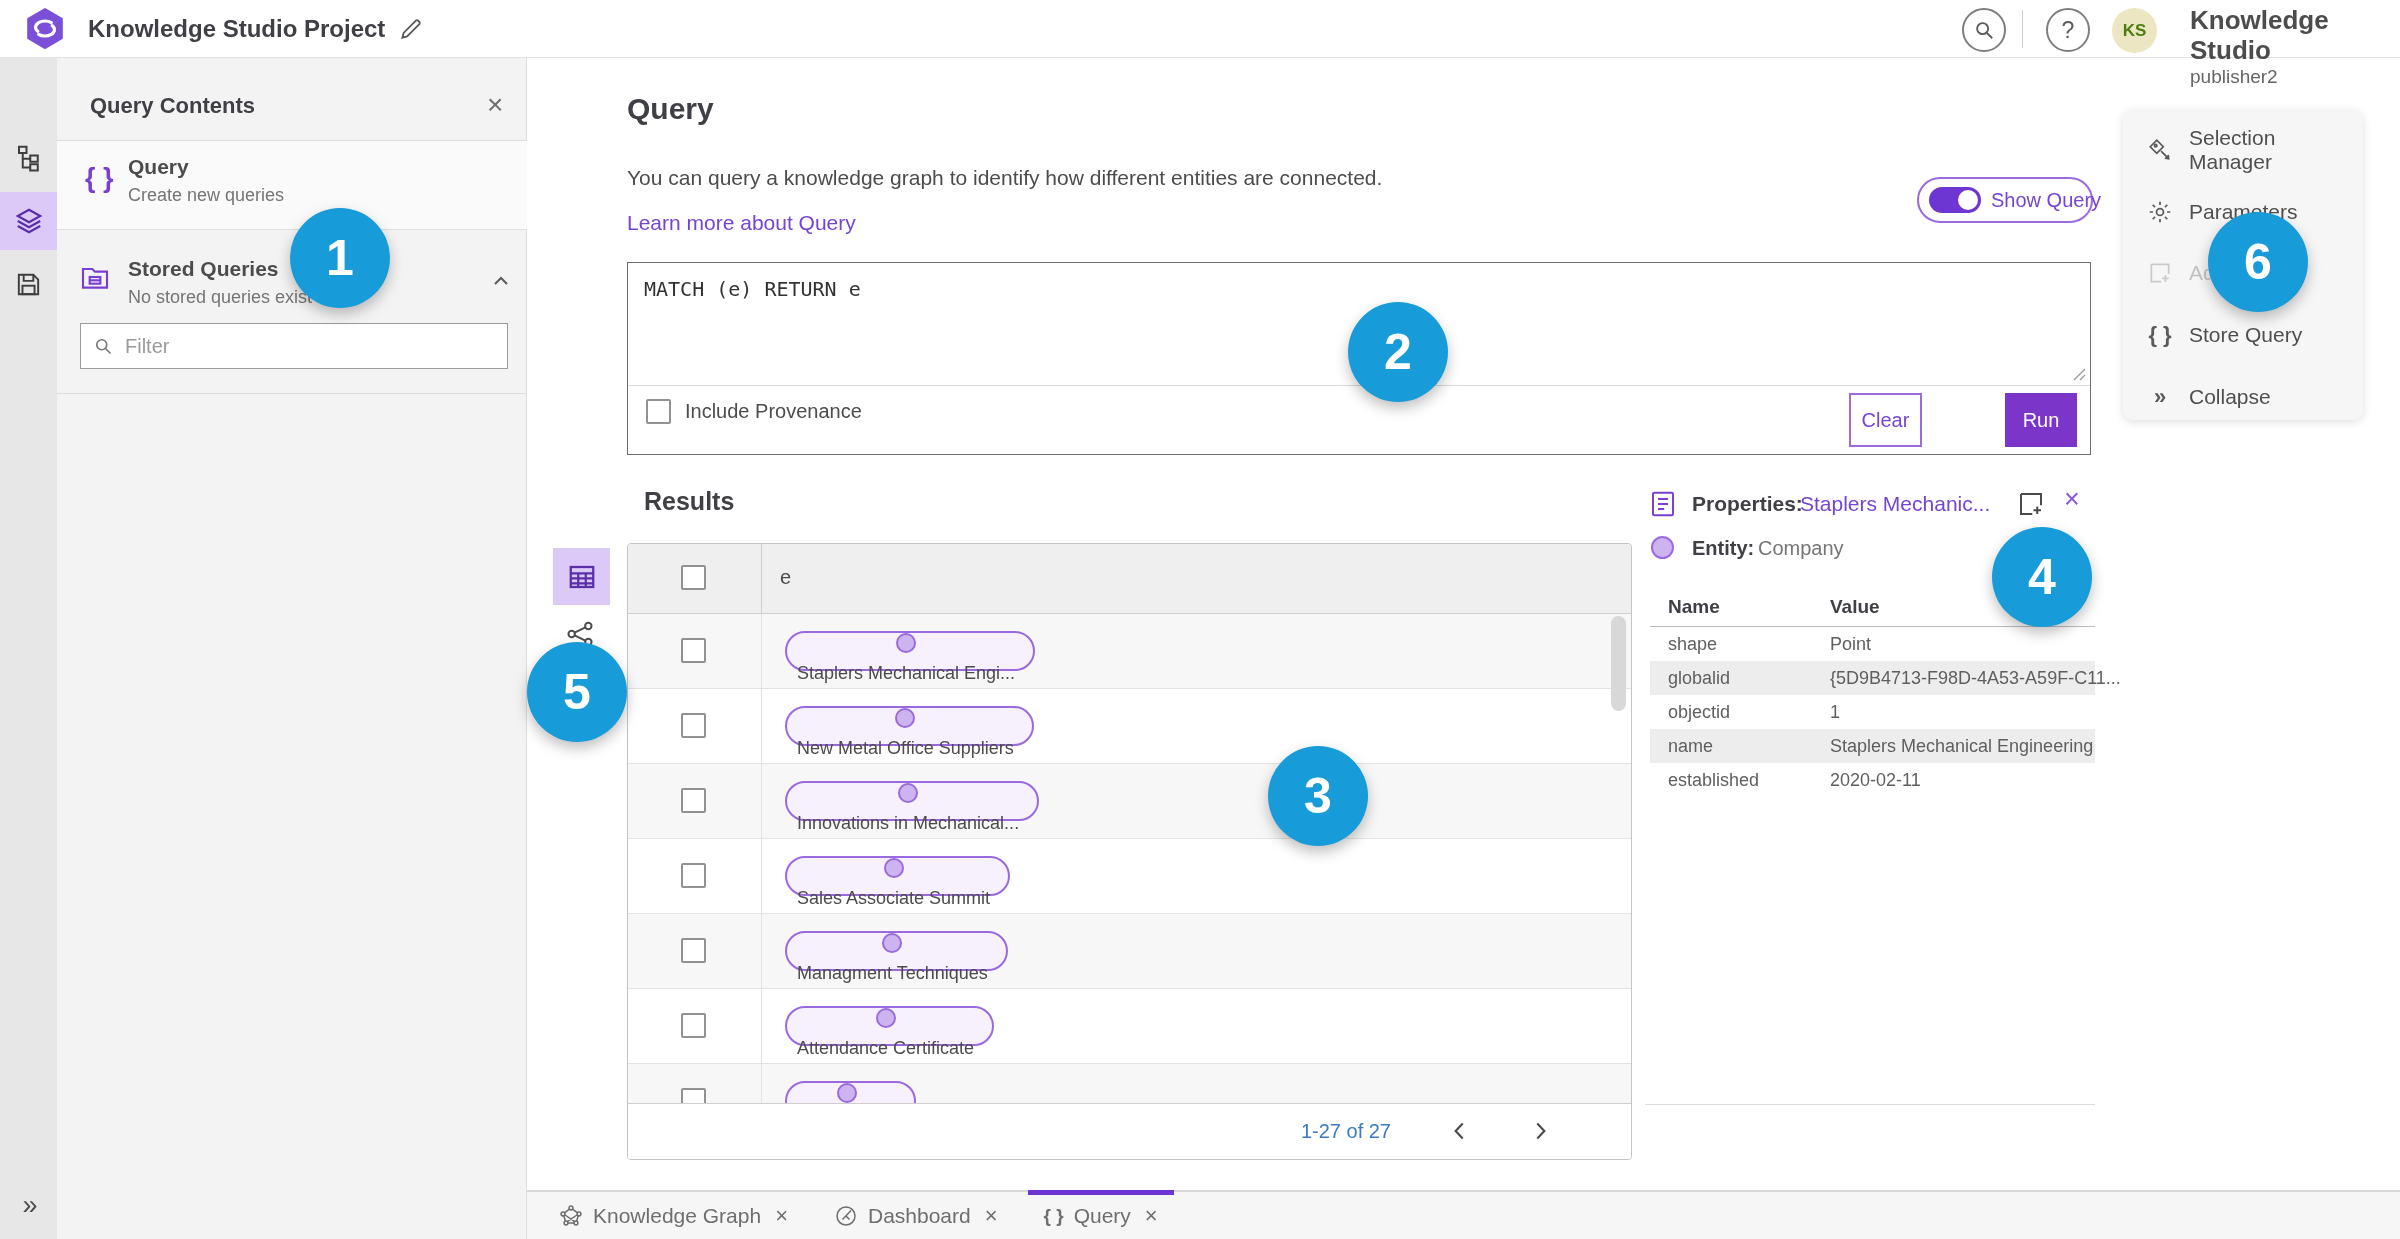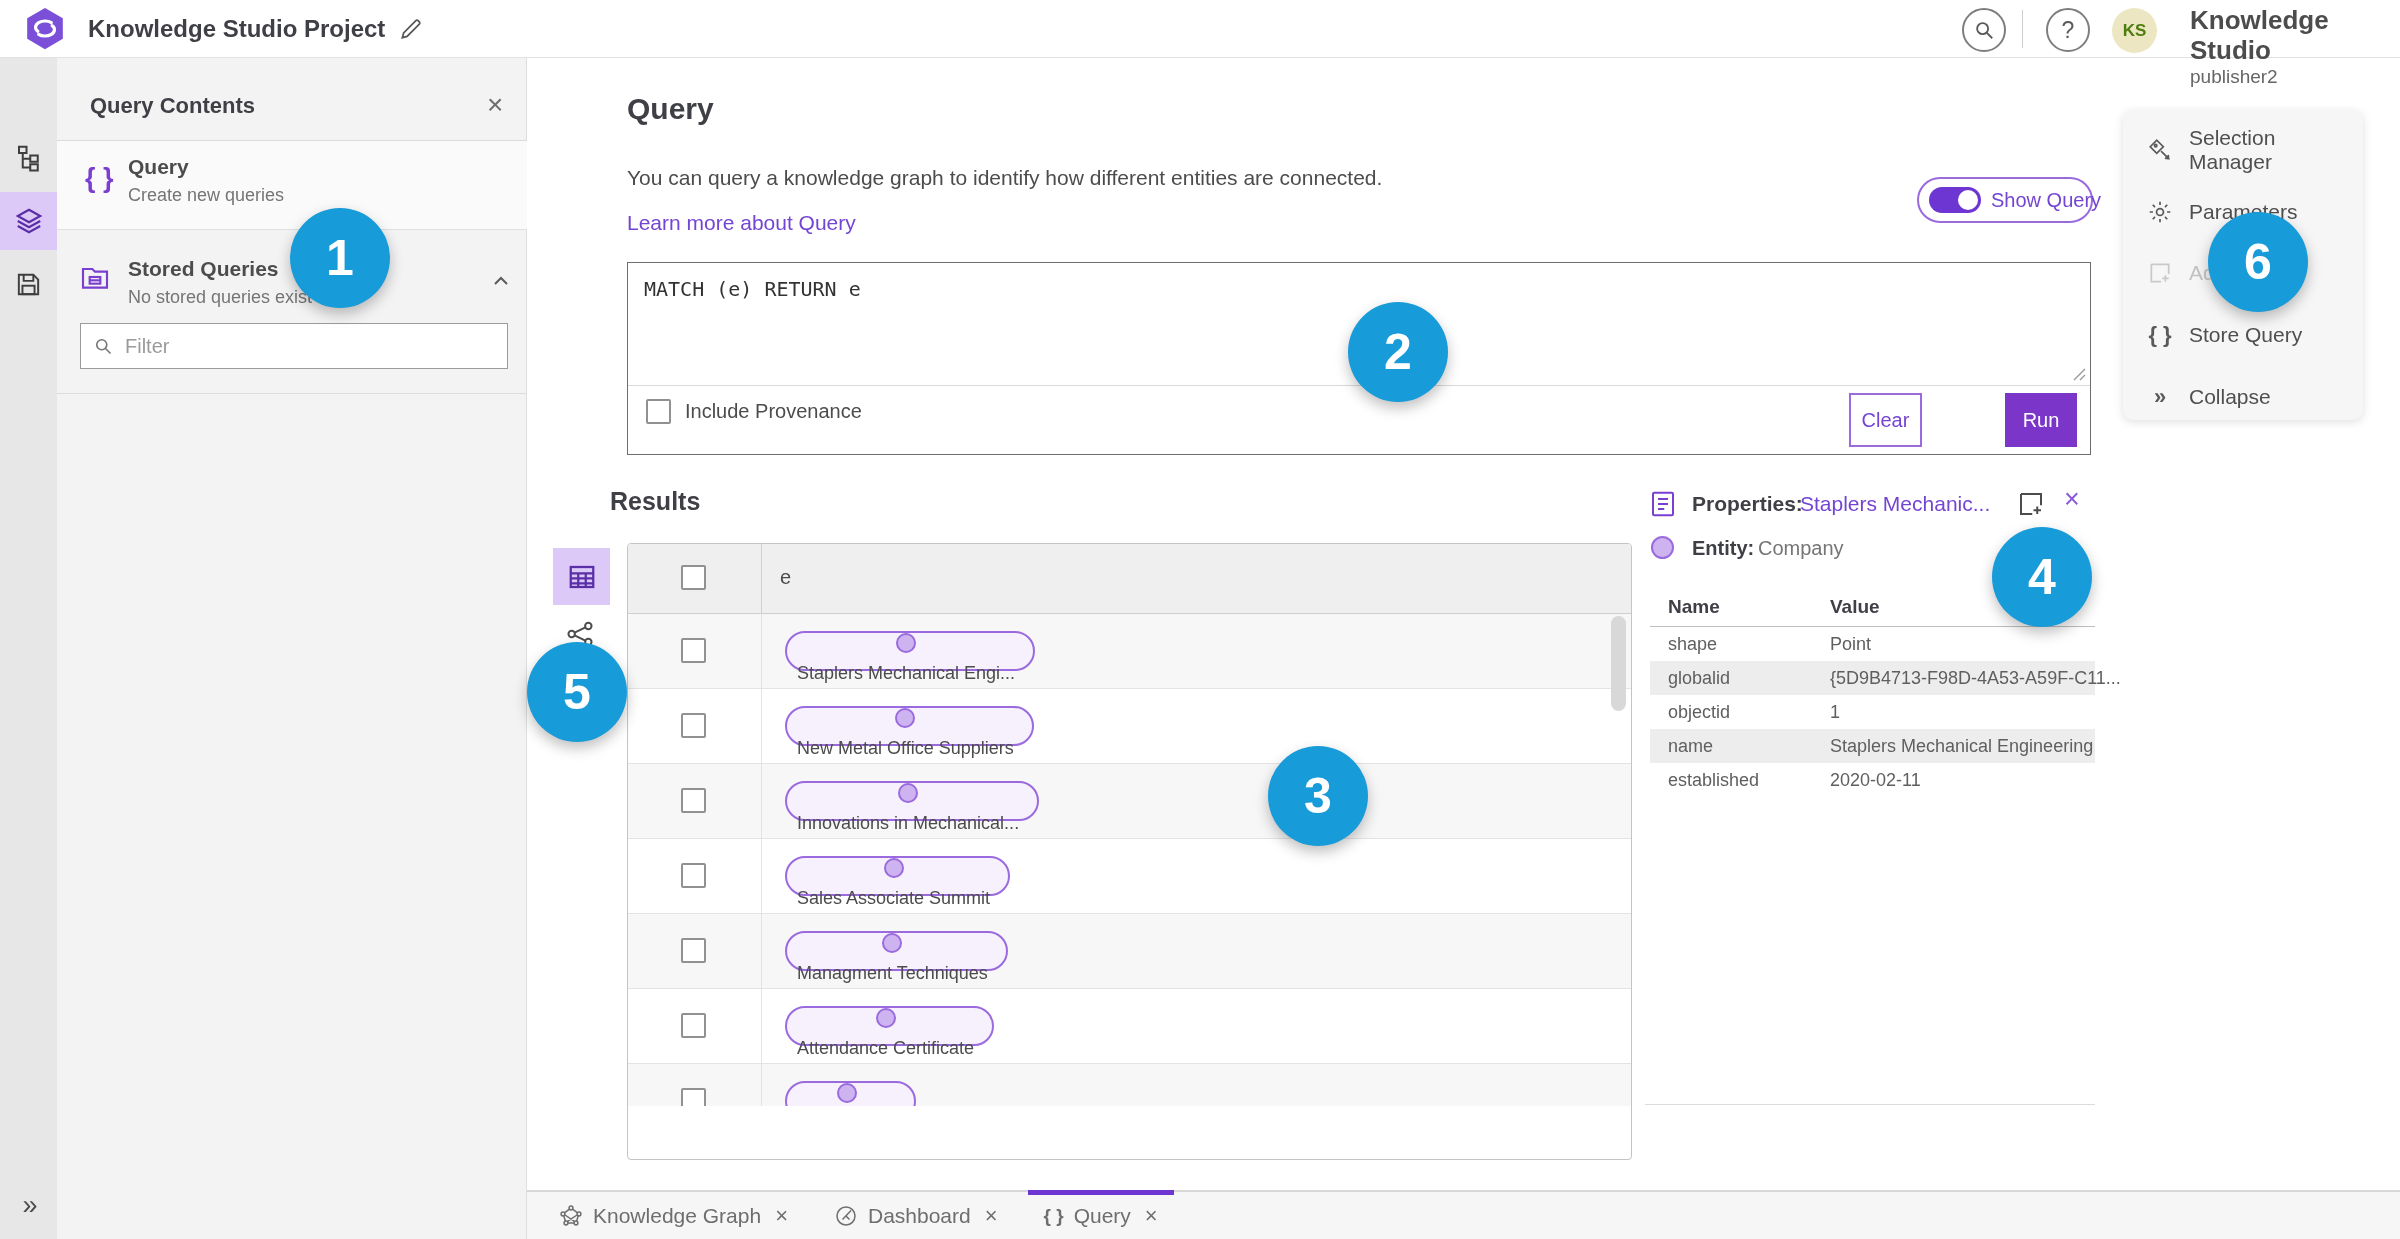--- a/index.html
+++ b/index.html
@@ -59,21 +59,21 @@
   #code-area{position:absolute;left:0;top:0;right:0;height:122px;padding:14px 16px;font-family:"DejaVu Sans Mono",monospace;font-size:20px;color:#333;box-sizing:border-box;}
   #resize-handle{position:absolute;right:4px;top:104px;color:#9a9a9a;}
   #editor-div{position:absolute;left:0;top:122px;width:100%;height:1px;background:#d9d9d9;}
   #prov-row{position:absolute;left:18px;top:136px;display:flex;align-items:center;gap:14px;}
   .checkbox{width:25px;height:25px;border:2px solid #919191;border-radius:2px;background:#fff;box-sizing:border-box;}
   #prov-label{font-size:20px;color:#4c4c4c;}
   #clear-btn{position:absolute;right:168px;top:130px;width:73px;height:54px;background:#fff;border:2px solid #9a6ade;color:#7445d2;font-size:20px;display:flex;align-items:center;justify-content:center;box-sizing:border-box;}
   #run-btn{position:absolute;right:13px;top:130px;width:72px;height:54px;background:#7b35c9;border:none;color:#fff;font-size:20px;display:flex;align-items:center;justify-content:center;}
 
   
-  #results-title{position:absolute;left:610px;top:487px;font-size:25px;font-weight:bold;color:#3f3f46;}
+  #results-title{position:absolute;left:644px;top:487px;font-size:25px;font-weight:bold;color:#3f3f46;}
   #view-table-btn{position:absolute;left:553px;top:548px;width:57px;height:57px;background:#dcc9f8;display:flex;align-items:center;justify-content:center;color:#5a2ea6;}
   #view-link-btn{position:absolute;left:557px;top:612px;width:48px;height:44px;display:flex;align-items:center;justify-content:center;color:#4c4c4c;}
 
   #rtable{position:absolute;left:627px;top:543px;width:1005px;height:617px;border:1px solid #c4c4c4;border-radius:4px;background:#fff;box-sizing:border-box;overflow:hidden;}
   #rt-header{position:relative;height:69px;background:#efefef;border-bottom:1px solid #cfcfcf;}
   #rt-header::before{content:'';position:absolute;left:133px;top:0;bottom:0;width:1px;background:#cfcfcf;}
   #rt-header .checkbox{position:absolute;left:53px;top:21px;}
   #col-e{position:absolute;left:152px;top:22px;font-size:20px;color:#4c4c4c;}
   #rt-rows{position:relative;height:492px;overflow:hidden;}
   .rrow{position:relative;height:74px;border-bottom:1px solid #e3e3e3;background:#fff;}
@@ -337,20 +337,33 @@
         </div>
       <div class="rrow stripe">
           <span class="checkbox"></span>
           <span class="chip">
             <span class="chip-dot"></span>
             <span>Firebird Title</span>
           </span>
         </div>
     </div>
     <div id="rt-scrollthumb"></div>
+    <div id="rt-pager">
+      <span class="pager-text">1-27 of 27</span>
+      <span class="pager-prev">
+          <svg width="26" height="26" viewBox="0 0 24 24" fill="none" stroke="currentColor" stroke-width="2">
+            <path d="M14.5 5 L8 12 l6.5 7"></path>
+          </svg>
+        </span>
+      <span class="pager-next">
+          <svg width="26" height="26" viewBox="0 0 24 24" fill="none" stroke="currentColor" stroke-width="2">
+            <path d="M9.5 5 L16 12 l-6.5 7"></path>
+          </svg>
+        </span>
+    </div>
   </div>
 
   <span id="props-icon">
     <svg width="30" height="30" viewBox="0 0 24 24" fill="none" stroke="currentColor" stroke-width="1.6">
         <rect x="4" y="3" width="16" height="18" rx="1"></rect>
         <path d="M8 8 h8 M8 12 h8 M8 16 h5"></path>
       </svg>
   </span>
   <span id="props-label">Properties:</span>
   <span id="props-entity-name">Staplers Mechanic...</span>

